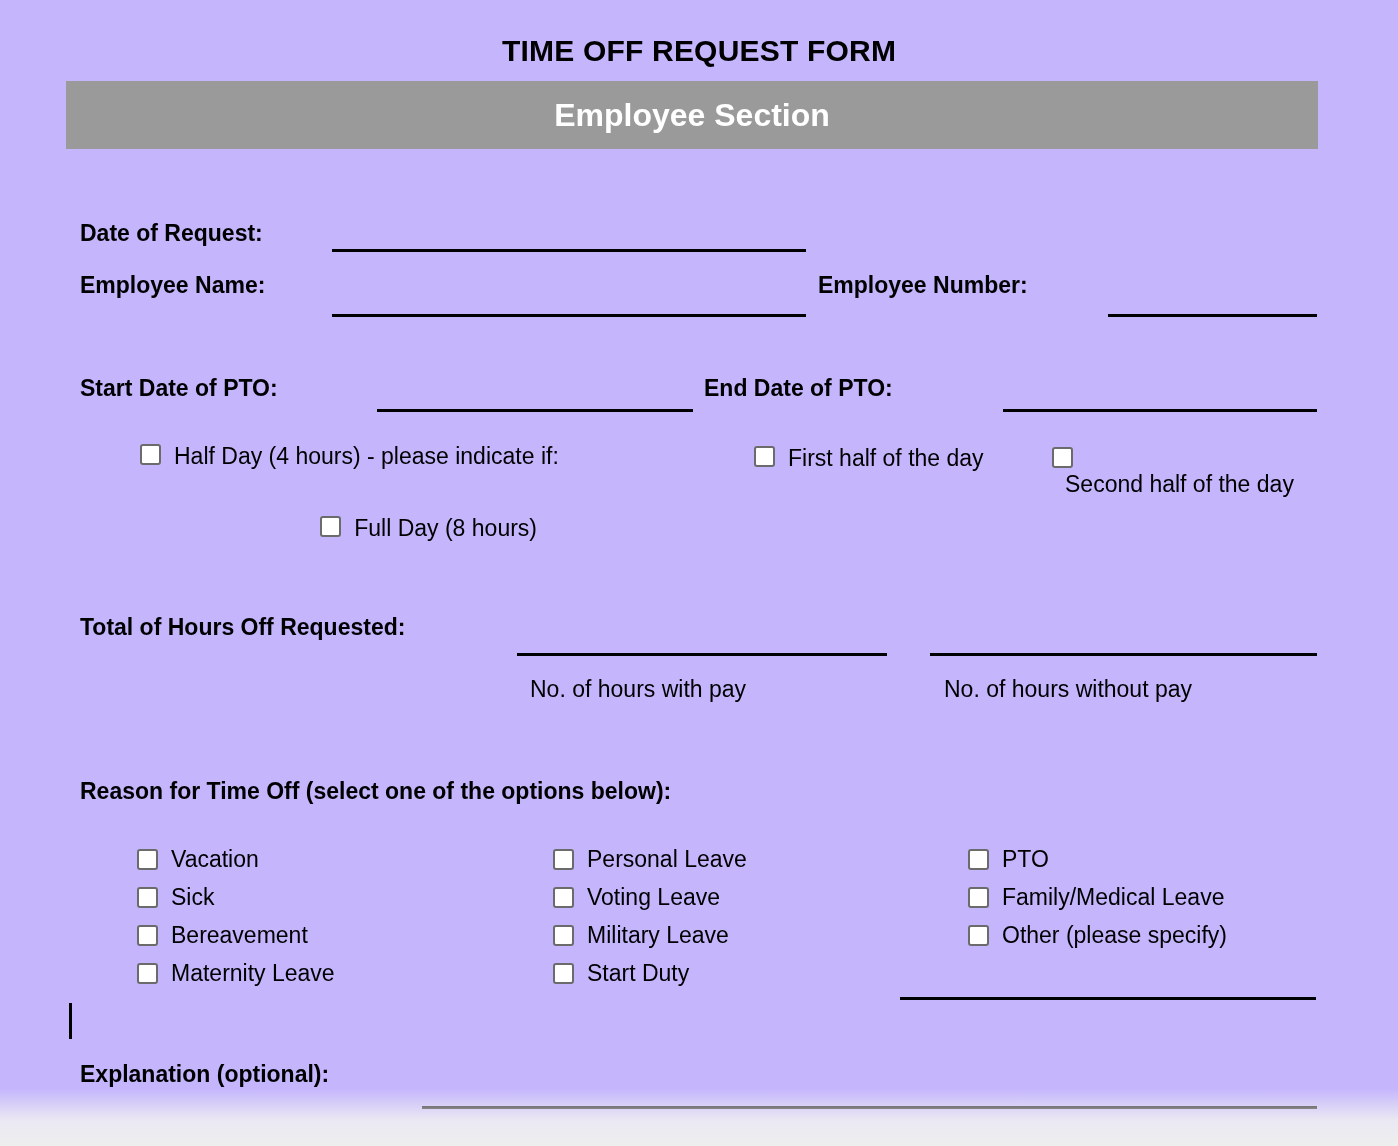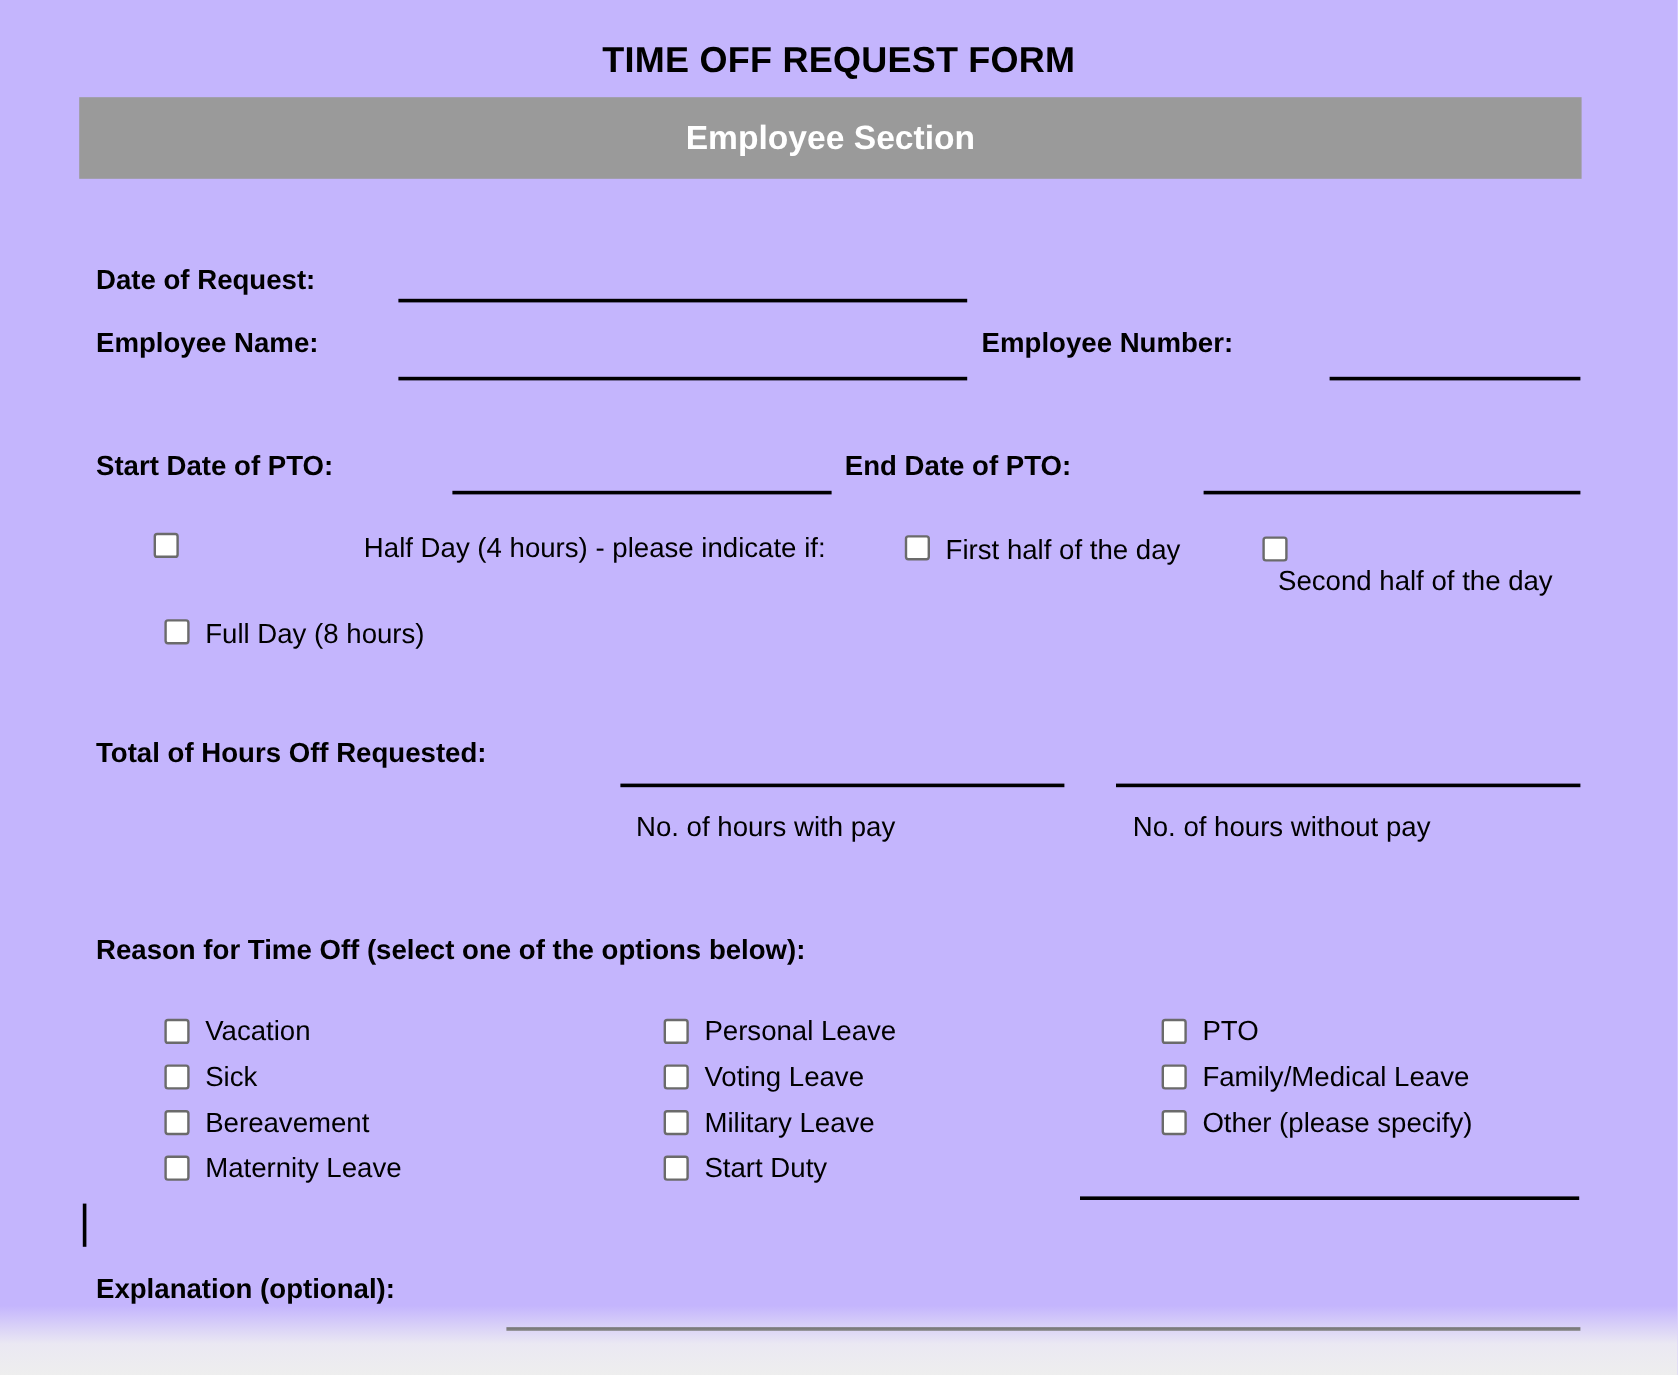--- a/index.html
+++ b/index.html
@@ -52,21 +52,21 @@
     top: 81px;
     width: 1252px;
     height: 68px;
     background: #9a9a9a;
     display: flex;
     align-items: center;
     justify-content: center;
   }
   .section-bar-label {
     color: #ffffff;
-    font-size: 28px;
+    font-size: 32px;
     font-weight: bold;
   }
 
   .lbl {
     position: absolute;
     font-size: 23px;
     font-weight: bold;
     white-space: nowrap;
   }
   .lbl-plain {
@@ -150,36 +150,36 @@
 
   <div class="lbl" style="left:818px; top:272px;">Employee Number:</div>
   <div class="rule" style="left:1108px; top:314px; width:209px;"></div>
 
   <div class="lbl" style="left:80px; top:375px;">Start Date of PTO:</div>
   <div class="rule" style="left:377px; top:409px; width:316px;"></div>
 
   <div class="lbl" style="left:704px; top:375px;">End Date of PTO:</div>
   <div class="rule" style="left:1003px; top:409px; width:314px;"></div>
 
-  <div class="cb-row" style="left:128px; top:440px; width:560px;justify-content:space-between;">
+  <div class="cb-row" style="left:140px; top:440px; width:560px;">
     <span class="checkbox"></span>
     <span class="cb-label">Half Day (4 hours) - please indicate if:</span>
   </div>
 
   <div class="cb-row" style="left:714px; top:442px; width:255px;padding-left:40px;">
     <span class="checkbox"></span>
     <span class="cb-label wrap">First half of the day</span>
   </div>
 
   <div class="cb-row" style="left:1052px; top:443px; width:250px;flex-direction:column;">
     <span class="checkbox"></span>
     <span class="cb-label wrap">Second half of the day</span>
   </div>
 
-  <div class="cb-row" style="left:137px; top:512px; width:400px;">
+  <div class="cb-row" style="left:137px; top:512px; width:400px;justify-content:flex-end;">
     <span class="checkbox"></span>
     <span class="cb-label">Full Day (8 hours)</span>
   </div>
 
   <div class="lbl" style="left:80px; top:614px;">Total of Hours Off Requested:</div>
 
   <div class="rule" style="left:517px; top:653px; width:370px;"></div>
   <div class="lbl-plain" style="left:530px; top:676px;">No. of hours with pay</div>
 
   <div class="rule" style="left:930px; top:653px; width:387px;"></div>

